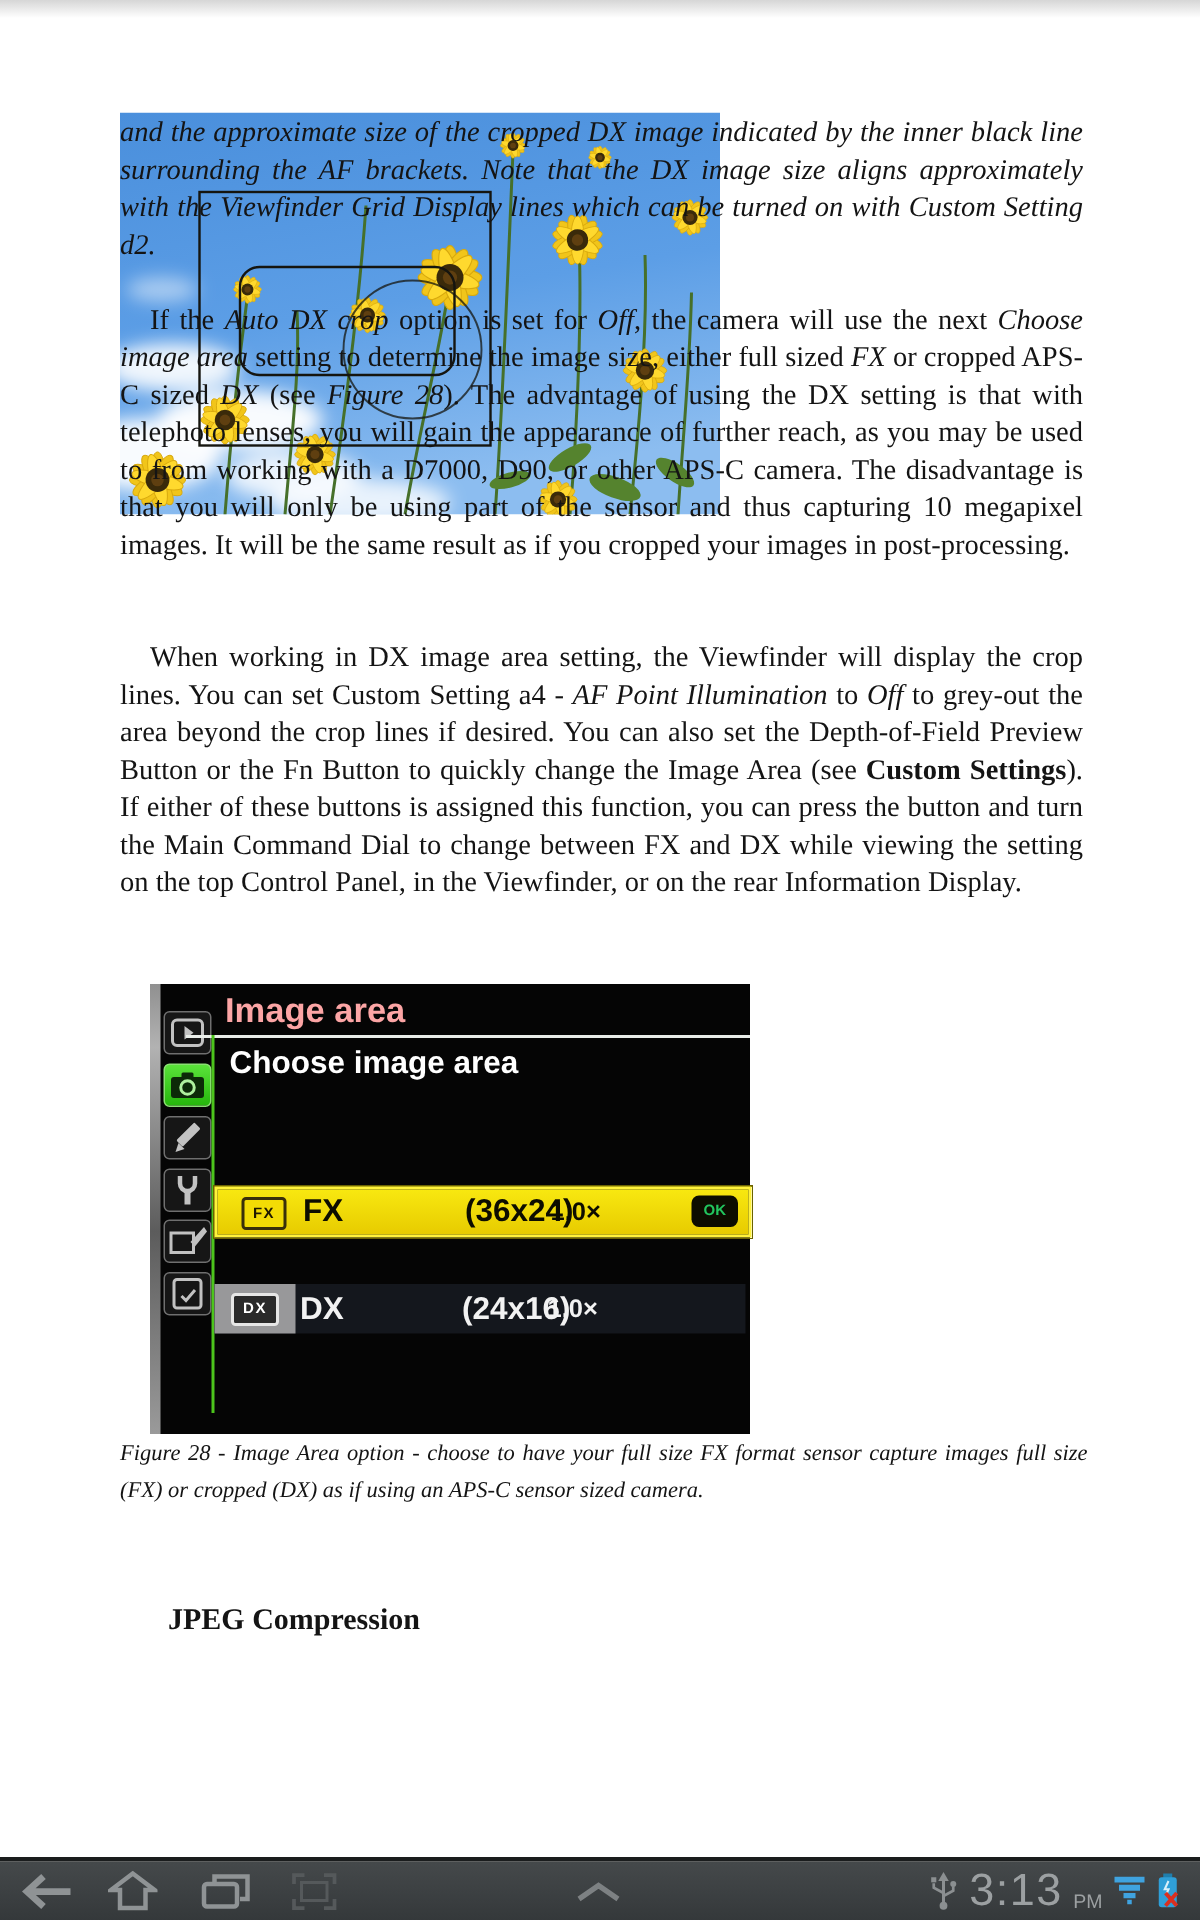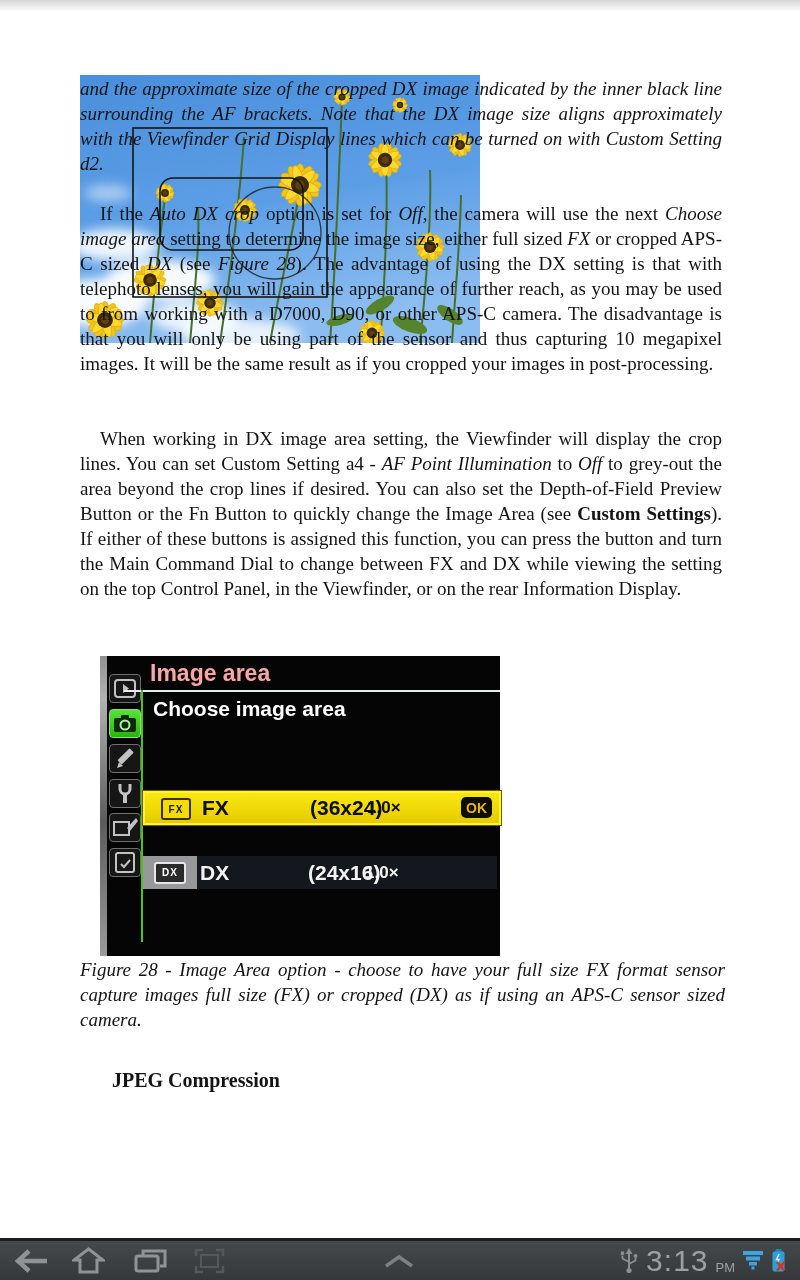--- a/index.html
+++ b/index.html
@@ -9,21 +9,21 @@
         background:linear-gradient(#d6d6d6,#ffffff);}
   
   .bodytext{position:absolute;left:80px;width:642px;margin:0;
         font-size:19px;line-height:25px;color:#141414;text-align:justify;z-index:2;}
   .bodytext i{font-style:italic;font-family:Liberation Serif, serif;}
   .bodytext b{font-weight:bold;}
   .para1{top:76px;font-style:italic;}
   .para2{top:201px;text-indent:20px;}
   .para3{top:426px;text-indent:20px;}
   .caption{position:absolute;left:80px;top:957px;width:645px;margin:0;
-        font-size:19px;line-height:25px;color:#141414;font-style:italic;text-align:justify;}
+        font-size:15px;line-height:25px;color:#141414;font-style:italic;text-align:justify;}
   .jpeg-heading{position:absolute;left:97px;top:1054px;margin:15px;
         font-size:20px;font-weight:bold;color:#141414;}
   
   .flower-photo{position:absolute;left:80px;top:75px;z-index:1;}
   
   .camera-menu{position:absolute;left:100px;top:656px;width:400px;height:300px;
         background:#050505;font-family:"Liberation Sans",sans-serif;z-index:2;}
   .menu-strip{position:absolute;left:0;top:0;width:7px;height:300px;
         background:linear-gradient(#909090,#b2b2b2 14%,#5c5c5c 55%,#9a9a9a);}
   .menu-title{position:absolute;left:50px;top:4px;font-size:23px;font-weight:bold;color:#fca5a5;}
@@ -42,21 +42,21 @@
         display:flex;align-items:center;justify-content:center;letter-spacing:1px;}
   .dx-badge-wrap{position:absolute;left:0;top:0;width:54px;height:33px;background:#98989a;
         display:flex;align-items:center;justify-content:center;}
   .dx-badge{width:28px;height:18px;border:2px solid #e6e6e6;border-radius:3px;background:#2a2a2a;
         color:#ffffff;font-size:10px;font-weight:bold;display:flex;align-items:center;
         justify-content:center;letter-spacing:1px;}
   .row-label{position:absolute;left:57px;font-size:21px;font-weight:bold;}
   .row-size{position:absolute;left:133px;font-size:21px;font-weight:bold;margin-left:32px;}
   .row-crop{position:absolute;left:222px;font-size:17px;font-weight:bold;}
   .ok-badge{position:absolute;right:7px;top:4px;width:31px;height:21px;background:#0d0d00;
-        border-radius:5px;color:#eab308;font-size:14px;font-weight:bold;display:flex;
+        border-radius:5px;color:#22c55e;font-size:10px;font-weight:bold;display:flex;
         align-items:center;justify-content:center;}
   
   .navbar{position:absolute;left:0;top:1238px;width:800px;height:52px;
         background:linear-gradient(#45494b,#303436);border-top:3px solid #1a1c1d;
         box-sizing:border-box;font-family:"Liberation Sans",sans-serif;}
   .nav-btn{position:absolute;top:0;height:39px;display:flex;align-items:center;}
   .status-cluster{position:absolute;right:14px;top:0;height:39px;display:flex;
         align-items:center;gap:7px;}
   .clock-time{font-size:30px;color:#9ca0a2;letter-spacing:1px;}
   .clock-ampm{font-size:13px;color:#9ca0a2;align-self:flex-end;margin-bottom:5px;}

